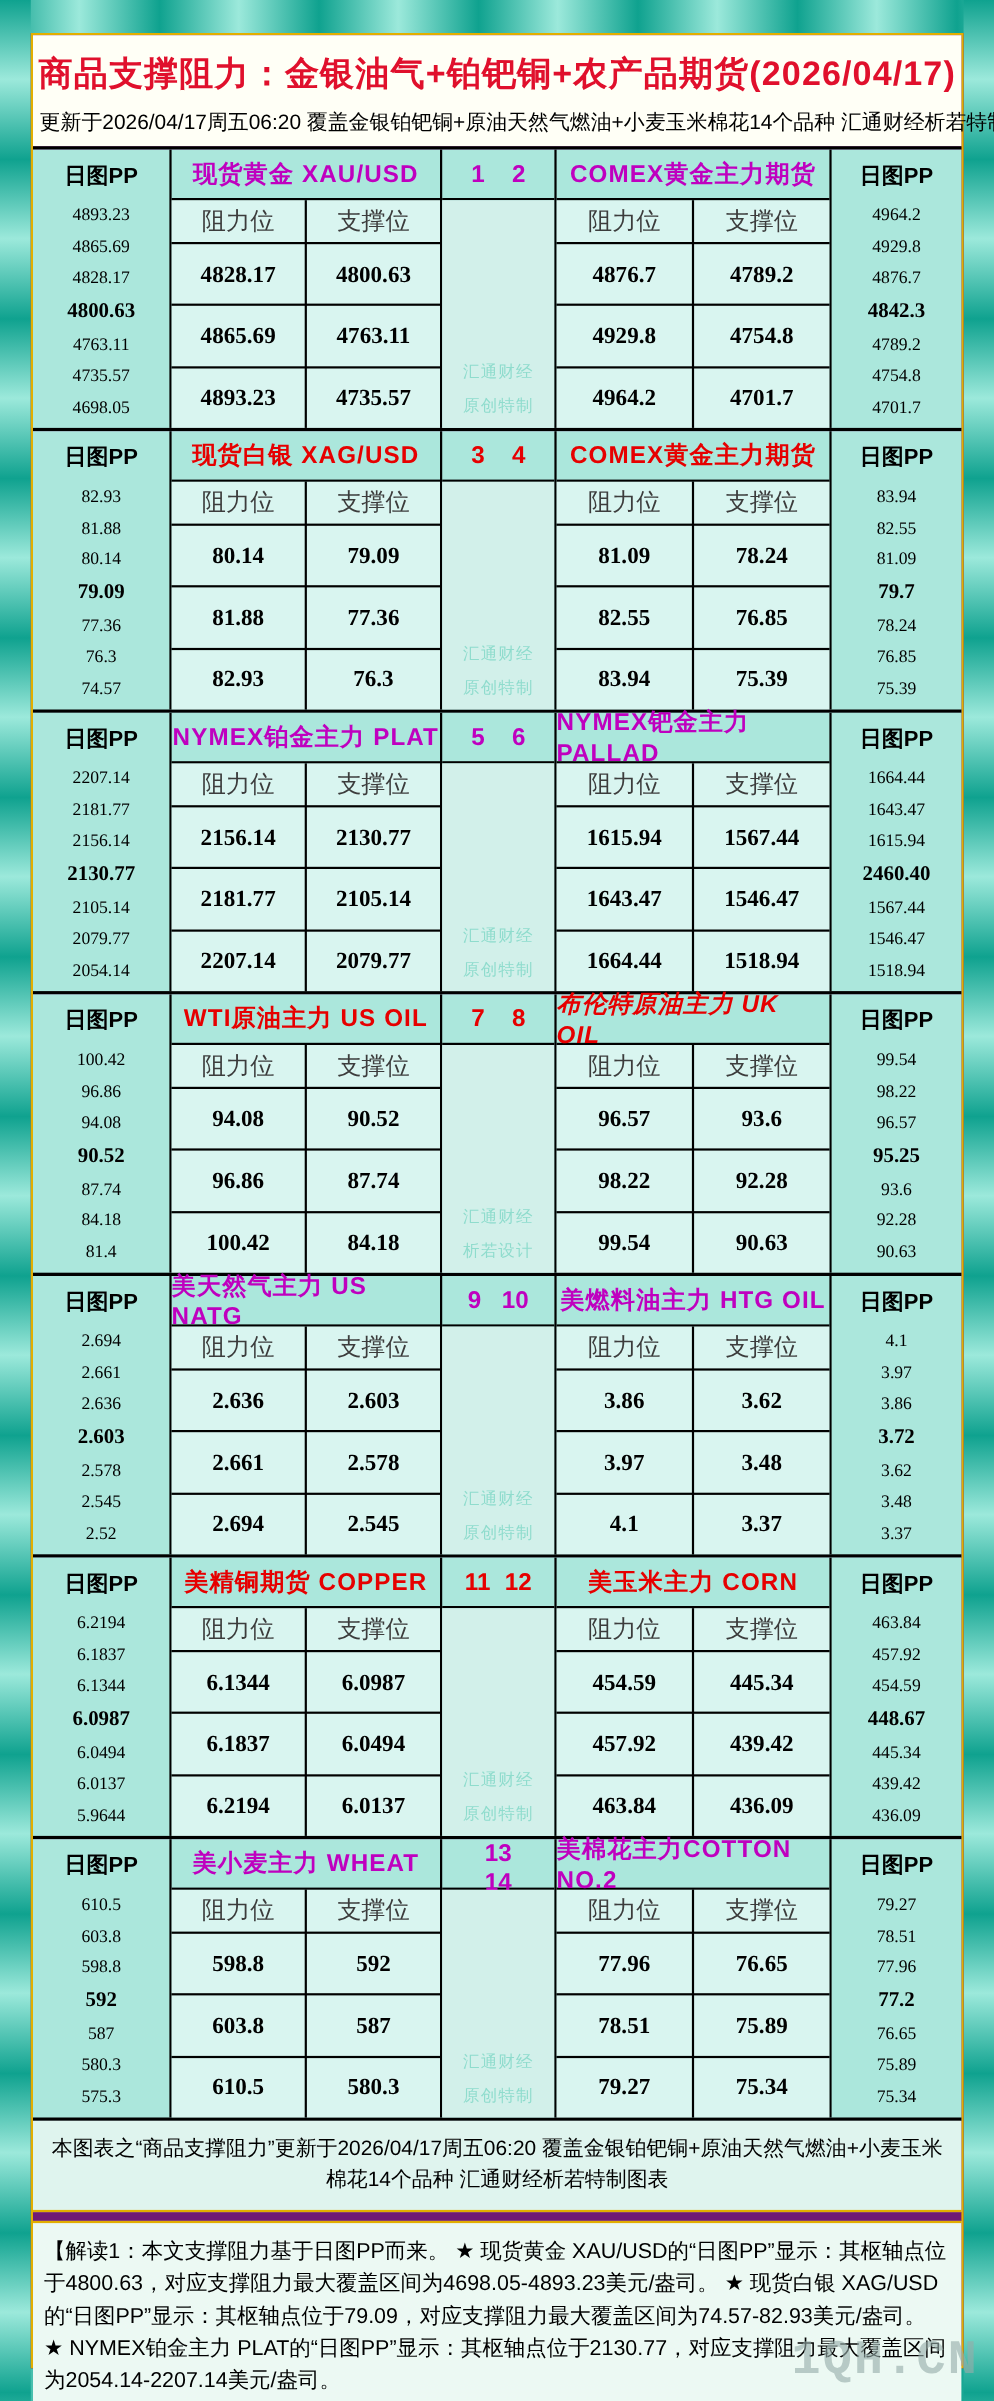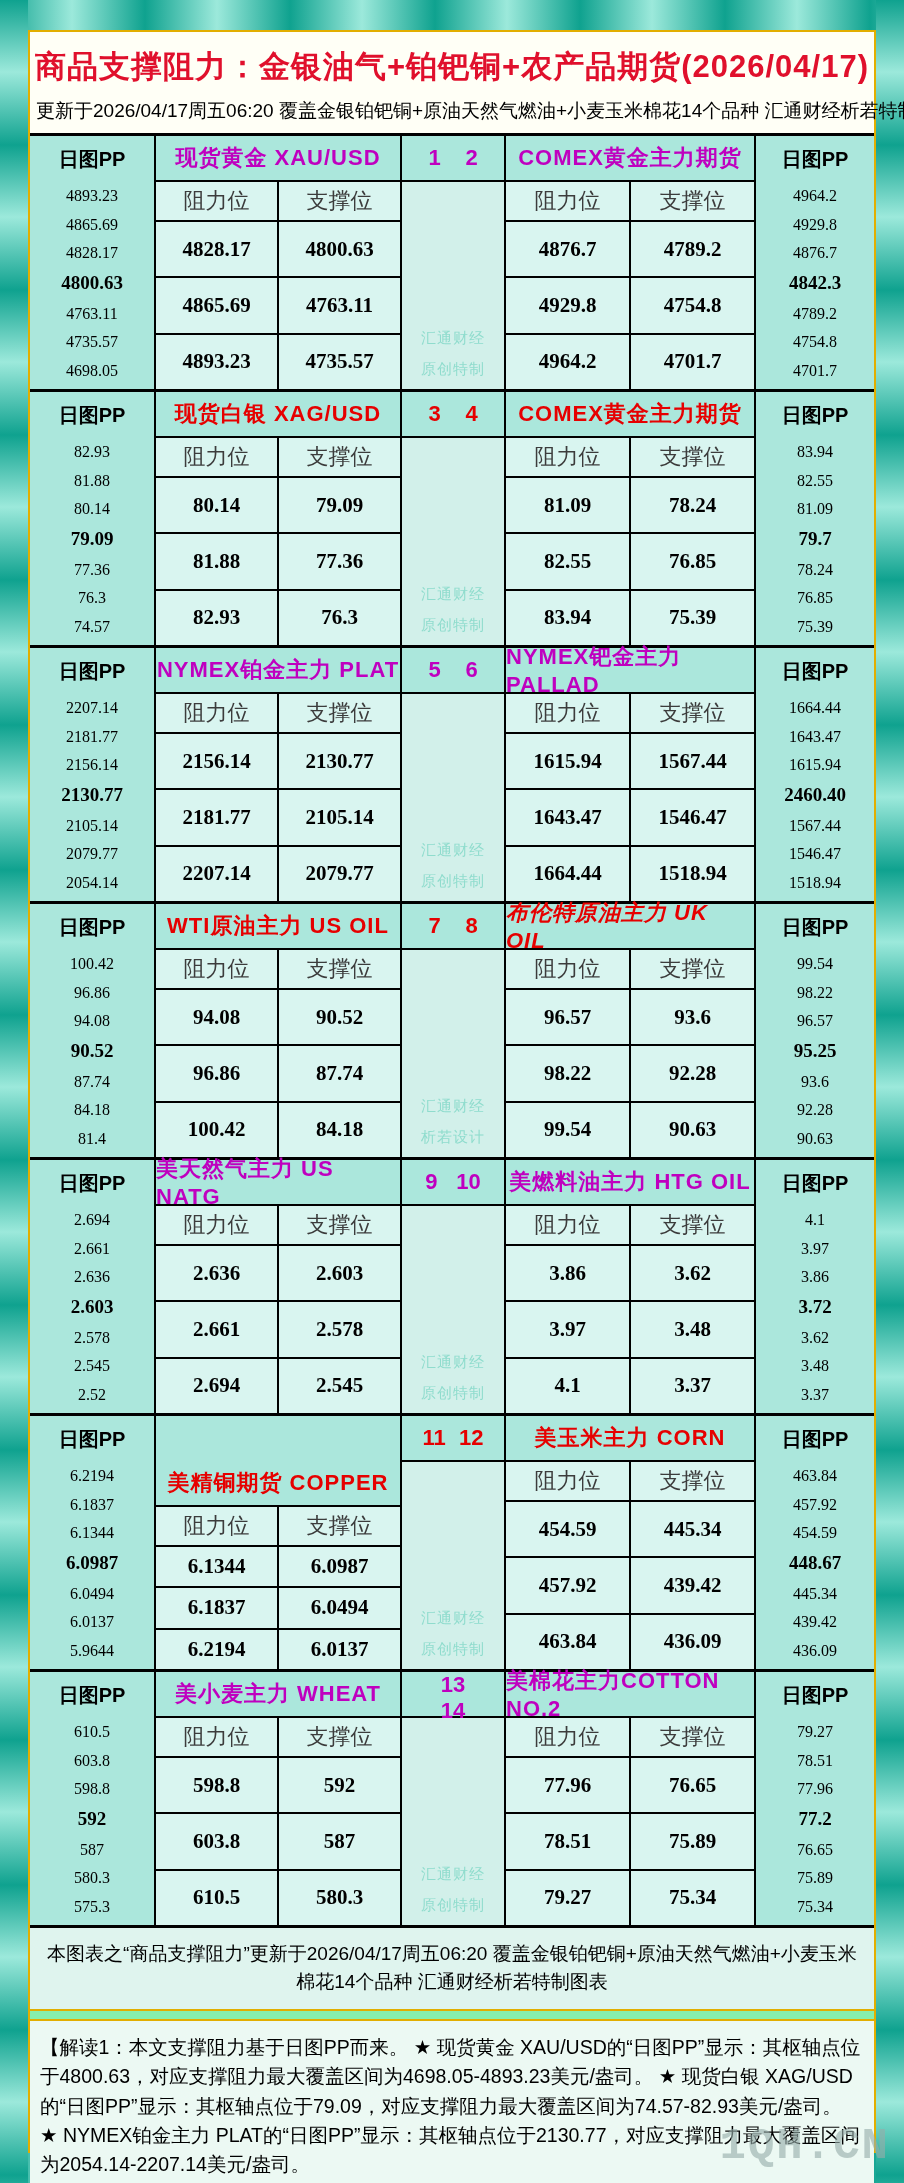--- a/index.html
+++ b/index.html
@@ -28,21 +28,21 @@
     background: repeating-linear-gradient(180deg, #0fa28f 0px, #9ce9db 72px, #0fa28f 145px);
   }
   .frame-left { left: 0; }
   .frame-right { right: 0; }
 
   .content {
     position: absolute;
     left: 28px; top: 30px;
     width: 848px; height: 2123px;
     border: 2px solid #e2ae00;
-    background: #86efac;
+    background: #701a75;
     z-index: 1;
   }
   .header-box { background: #fffff6; padding: 6px 4px 4px; }
   .main-title {
     text-align: center;
     color: #e0102c;
     font-size: 31px;
     font-weight: bold;
     padding: 8px 0 10px;
     letter-spacing: 1px;
@@ -527,21 +527,21 @@
         <div class="pp-val">6.1837</div>
         <div class="pp-val">6.1344</div>
         <div class="pp-val pivot">6.0987</div>
         <div class="pp-val">6.0494</div>
         <div class="pp-val">6.0137</div>
         <div class="pp-val">5.9644</div>
       </div>
     </div>
 
     <div class="tblwrap">
-      <div class="ttl accent" style="color: rgb(230, 0, 0); margin-top: 45px;">美精铜期货 COPPER</div>
+      <div class="ttl accent" style="color: rgb(230, 0, 0);">美精铜期货 COPPER</div>
       <div class="tbl">
         <div class="hcell">阻力位</div>
         <div class="hcell">支撑位</div>
         <div class="cell">6.1344</div>
         <div class="cell">6.0987</div>
         <div class="cell">6.1837</div>
         <div class="cell">6.0494</div>
         <div class="cell">6.2194</div>
         <div class="cell">6.0137</div>
       </div>

